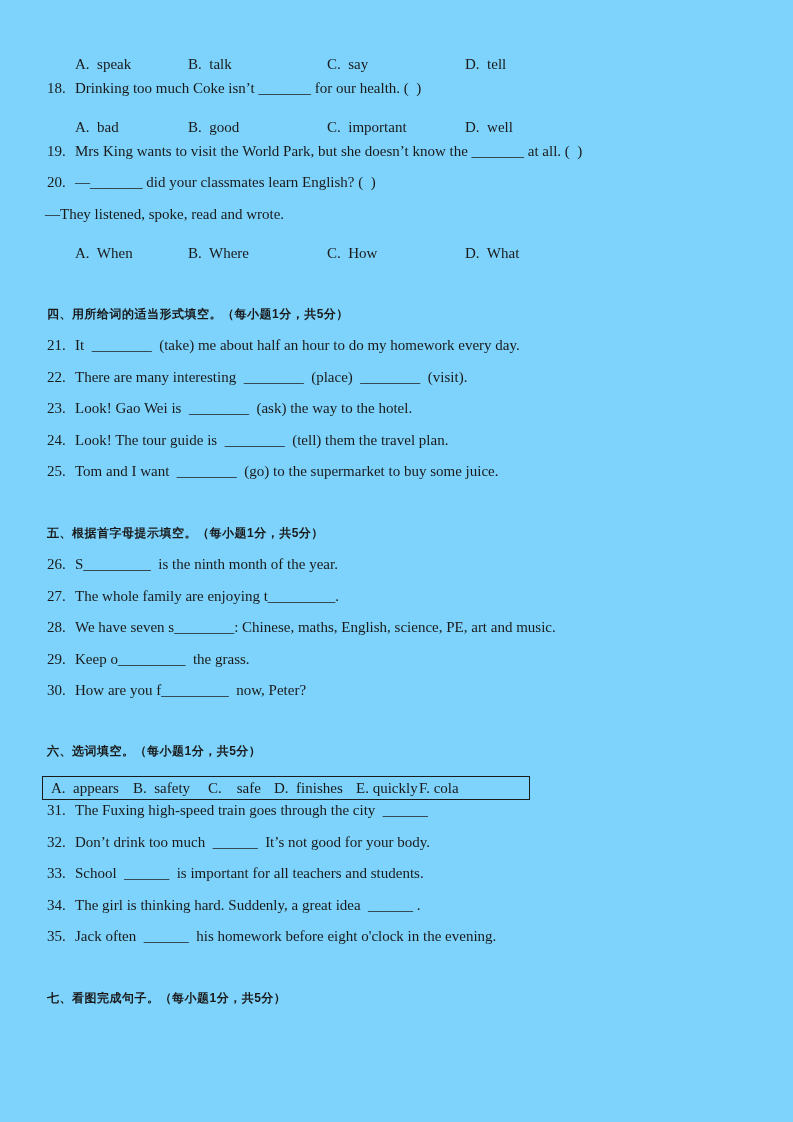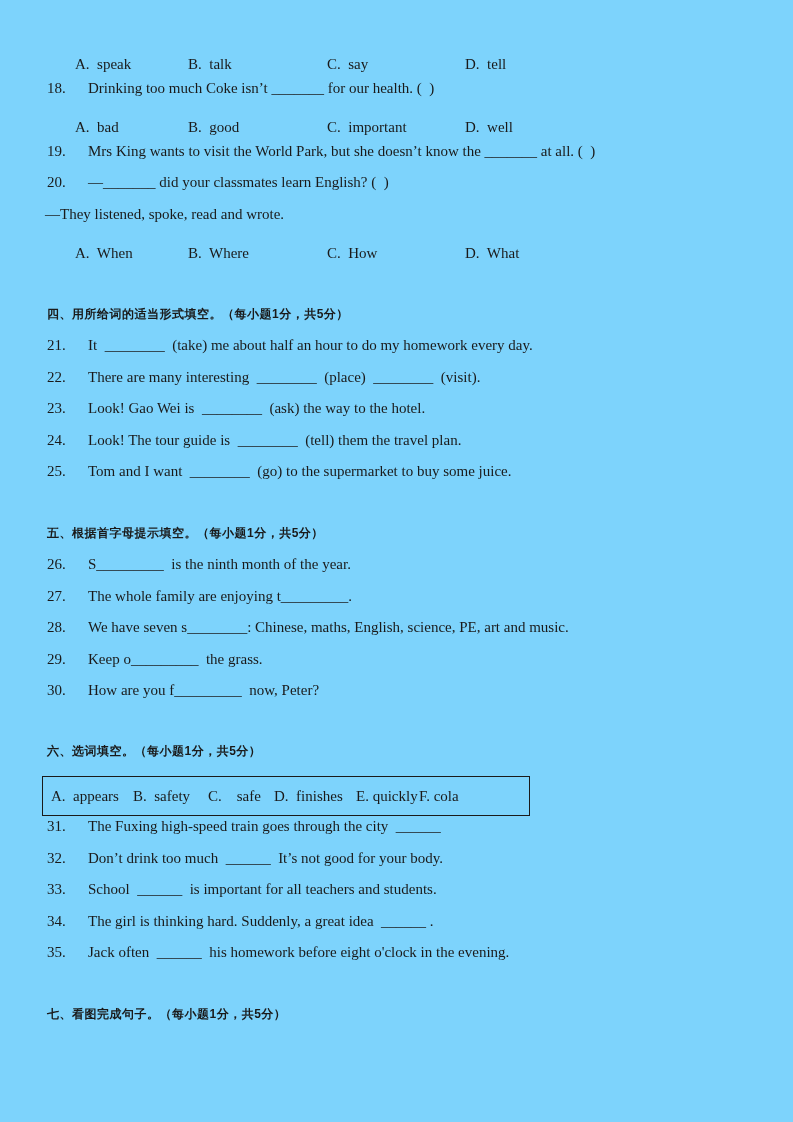--- a/index.html
+++ b/index.html
@@ -23,21 +23,21 @@
   .line {
     height: 31.5px;
     display: flex;
     white-space: pre;
   }
   .qnum {
     display: inline-block;
     min-width: 28px;
     white-space: pre;
   }
-  .qtext { white-space: pre; margin-left: 13px; }
+  .qtext { white-space: pre; }
   .reply { white-space: pre; margin-left: -2px; }
   .hdr {
     font-family: "Liberation Sans", sans-serif;
     font-weight: bold;
     font-size: 12px;
     letter-spacing: 0.5px;
   }
   .opt-row {
     position: relative;
     height: 31.5px;
@@ -53,21 +53,21 @@
   .o1 { left: 113px; }
   .o2 { left: 252px; }
   .o3 { left: 390px; }
   .word-bank {
     position: relative;
     box-sizing: border-box;
     margin-left: -5px;
     margin-top: 2px;
     margin-bottom: 2px;
     width: 488px;
-    height: 40px;
+    height: 24px;
     border: 1px solid #1a1a1a;
   }
   .word-bank span {
     position: absolute;
     top: 50%;
     transform: translateY(-50%);
     white-space: pre;
   }
   .wb0 { left: 8px; }
   .wb1 { left: 90px; }

